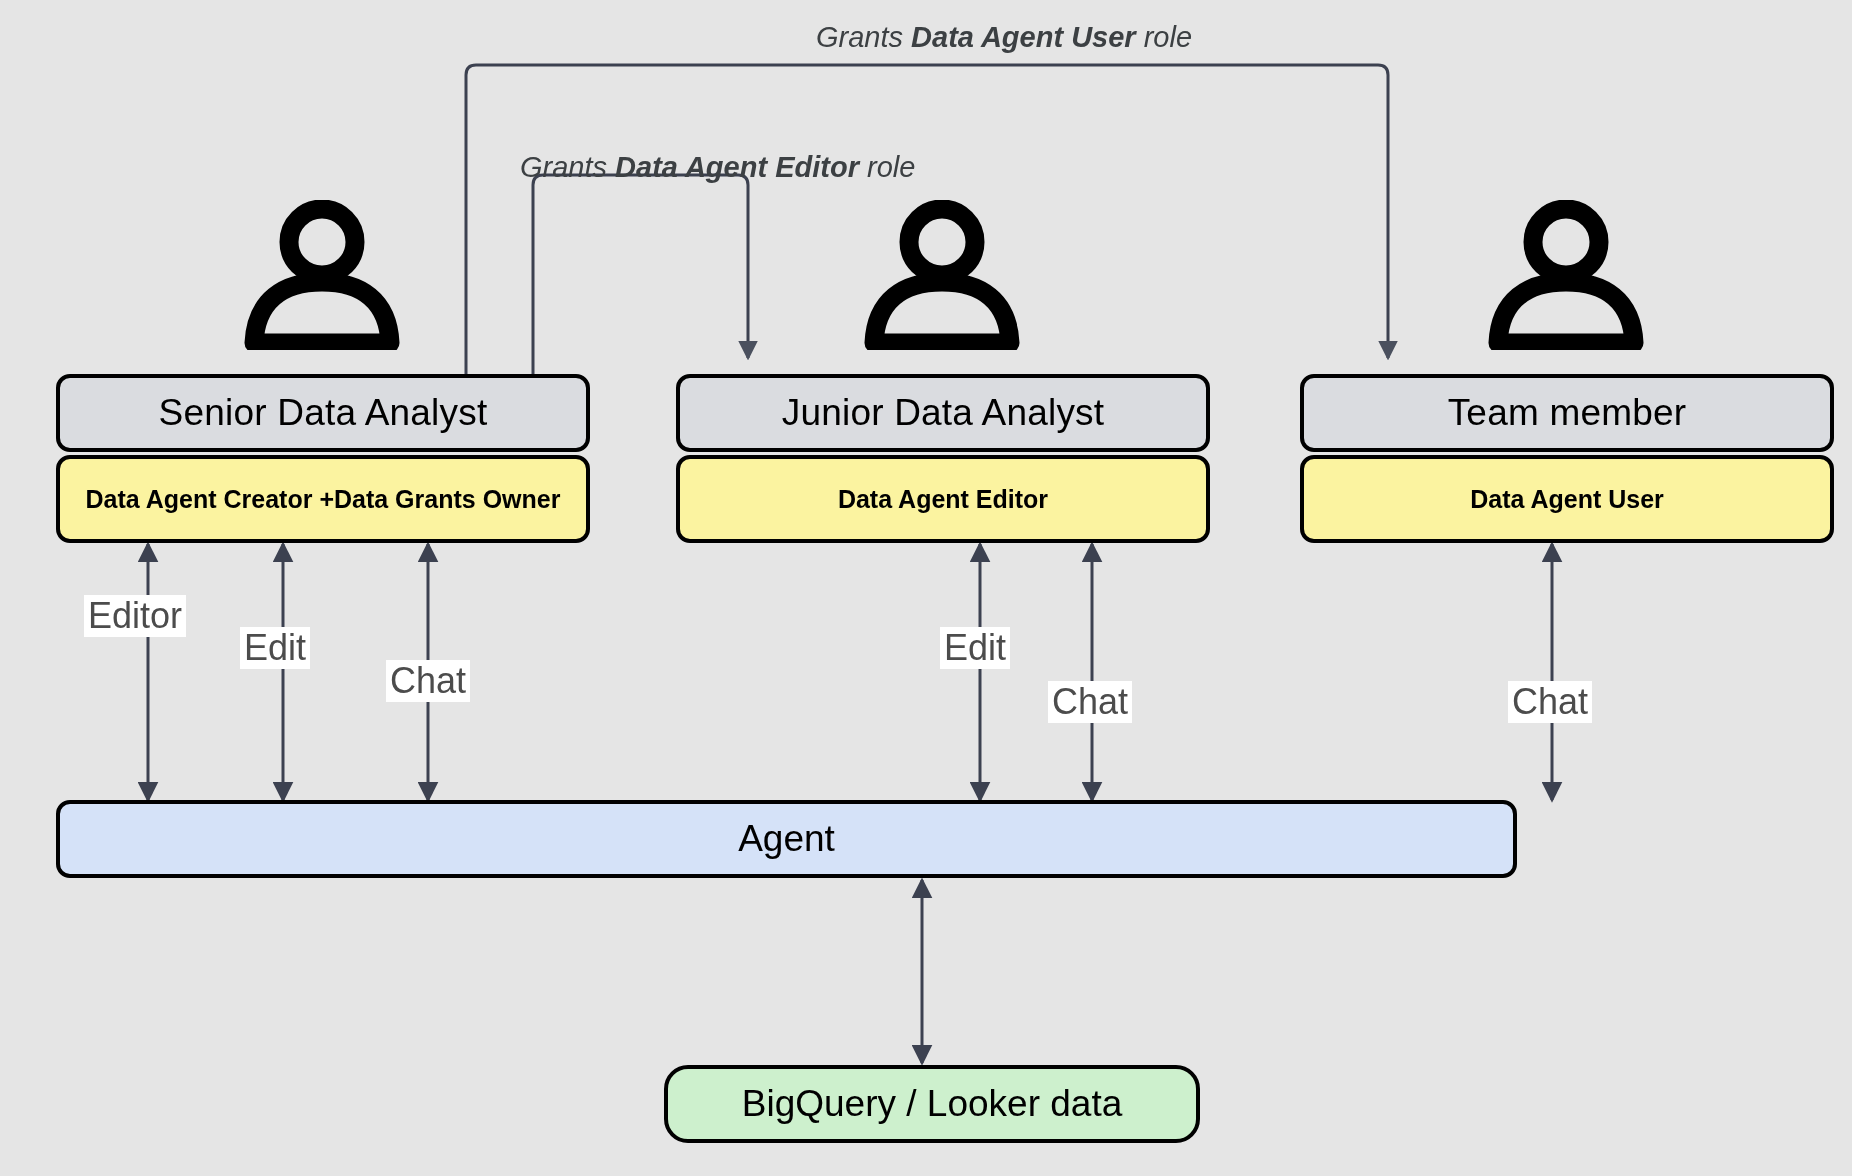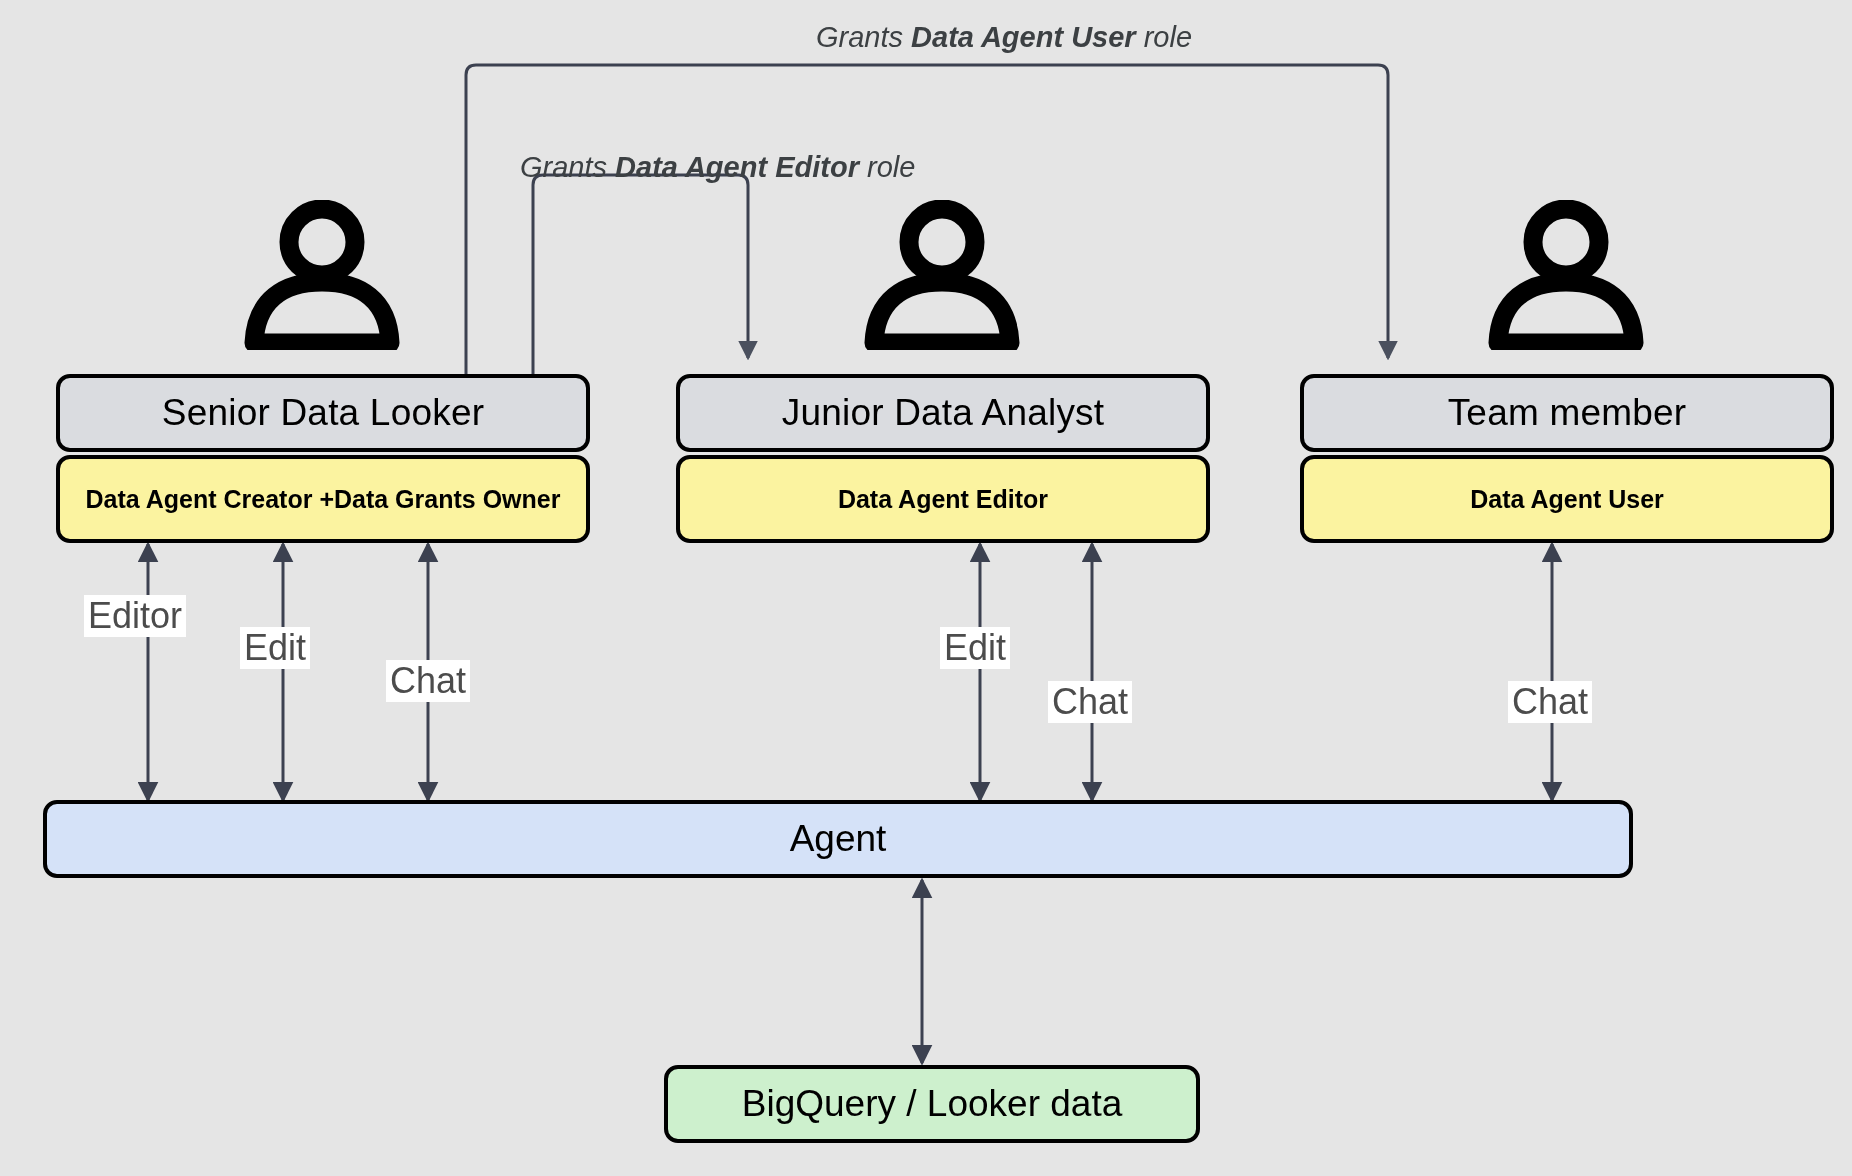--- a/index.html
+++ b/index.html
@@ -73,21 +73,21 @@
     justify-content: center;
     font-size: 37px;
     color: #000000;
     z-index: 2;
   }
   .data-box {
     position: absolute;
     box-sizing: border-box;
     background: #cdf0cd;
     border: 4px solid #000000;
-    border-radius: 14px;
+    border-radius: 24px;
     display: flex;
     align-items: center;
     justify-content: center;
     font-size: 37px;
     color: #000000;
     z-index: 2;
   }
 
   
   .flow-label {
@@ -153,21 +153,21 @@
   <div class="grant-label" style="left:520px; top:131px;margin-top:20px;">
     <span>Grants </span><b>Data Agent Editor</b><span> role</span>
   </div>
 
   <svg class="person-icon" style="left:242px; top:200px;" viewBox="0 0 160 150" xmlns="http://www.w3.org/2000/svg">
     <circle cx="80" cy="42" r="33" fill="none" stroke="#000000" stroke-width="19"></circle>
     <path d="M 12 143 C 14 100 42 82 80 82 C 118 82 146 100 148 143 Z" fill="none" stroke="#000000" stroke-width="19" stroke-linejoin="round"></path>
   </svg>
 
   <div class="box-title" style="left:56px; top:374px; width:534px; height:78px;">
-    <span>Senior Data Looker</span>
+    <span>Senior Data Analyst</span>
   </div>
 
   <div class="box-role" style="left:56px; top:455px; width:534px; height:88px; flex-direction:row;">
     <span>Data Agent Creator +</span>
     <span>Data Grants Owner</span>
   </div>
 
   <div class="flow-label" style="left:84px; top:595px;">Editor</div>
   <div class="flow-label" style="left:240px; top:627px;">Edit</div>
   <div class="flow-label" style="left:386px; top:660px;">Chat</div>
@@ -196,21 +196,21 @@
   <div class="box-title" style="left:1300px; top:374px; width:534px; height:78px;">
     <span>Team member</span>
   </div>
 
   <div class="box-role" style="left:1300px; top:455px; width:534px; height:88px;">
     <span>Data Agent User</span>
   </div>
 
   <div class="flow-label" style="left:1508px; top:681px;">Chat</div>
 
-  <div class="agent-bar" style="left:43px; top:800px; width:1590px; height:78px;">
+  <div class="agent-bar" style="left:56px; top:800px; width:1461px; height:78px;">
     <span>Agent</span>
   </div>
 
   <div class="data-box" style="left:664px; top:1065px; width:536px; height:78px;">
     <span>BigQuery / Looker data</span>
   </div>
 
 </div>
 
 </body></html>

